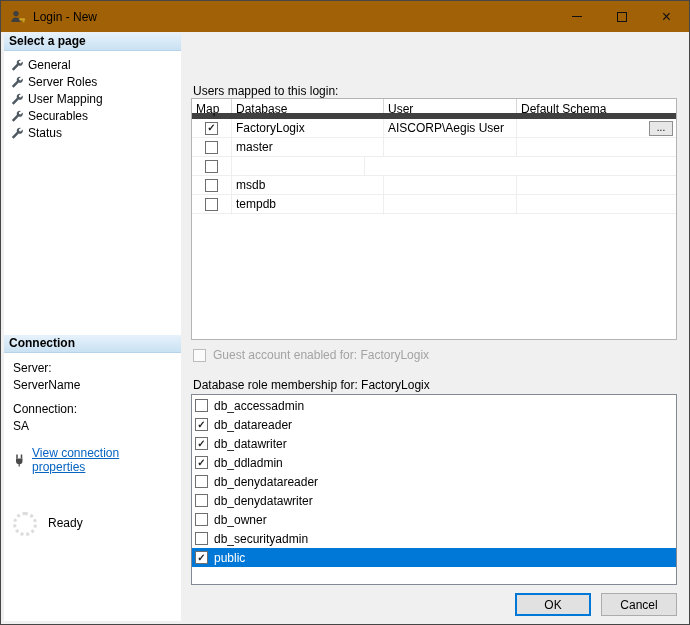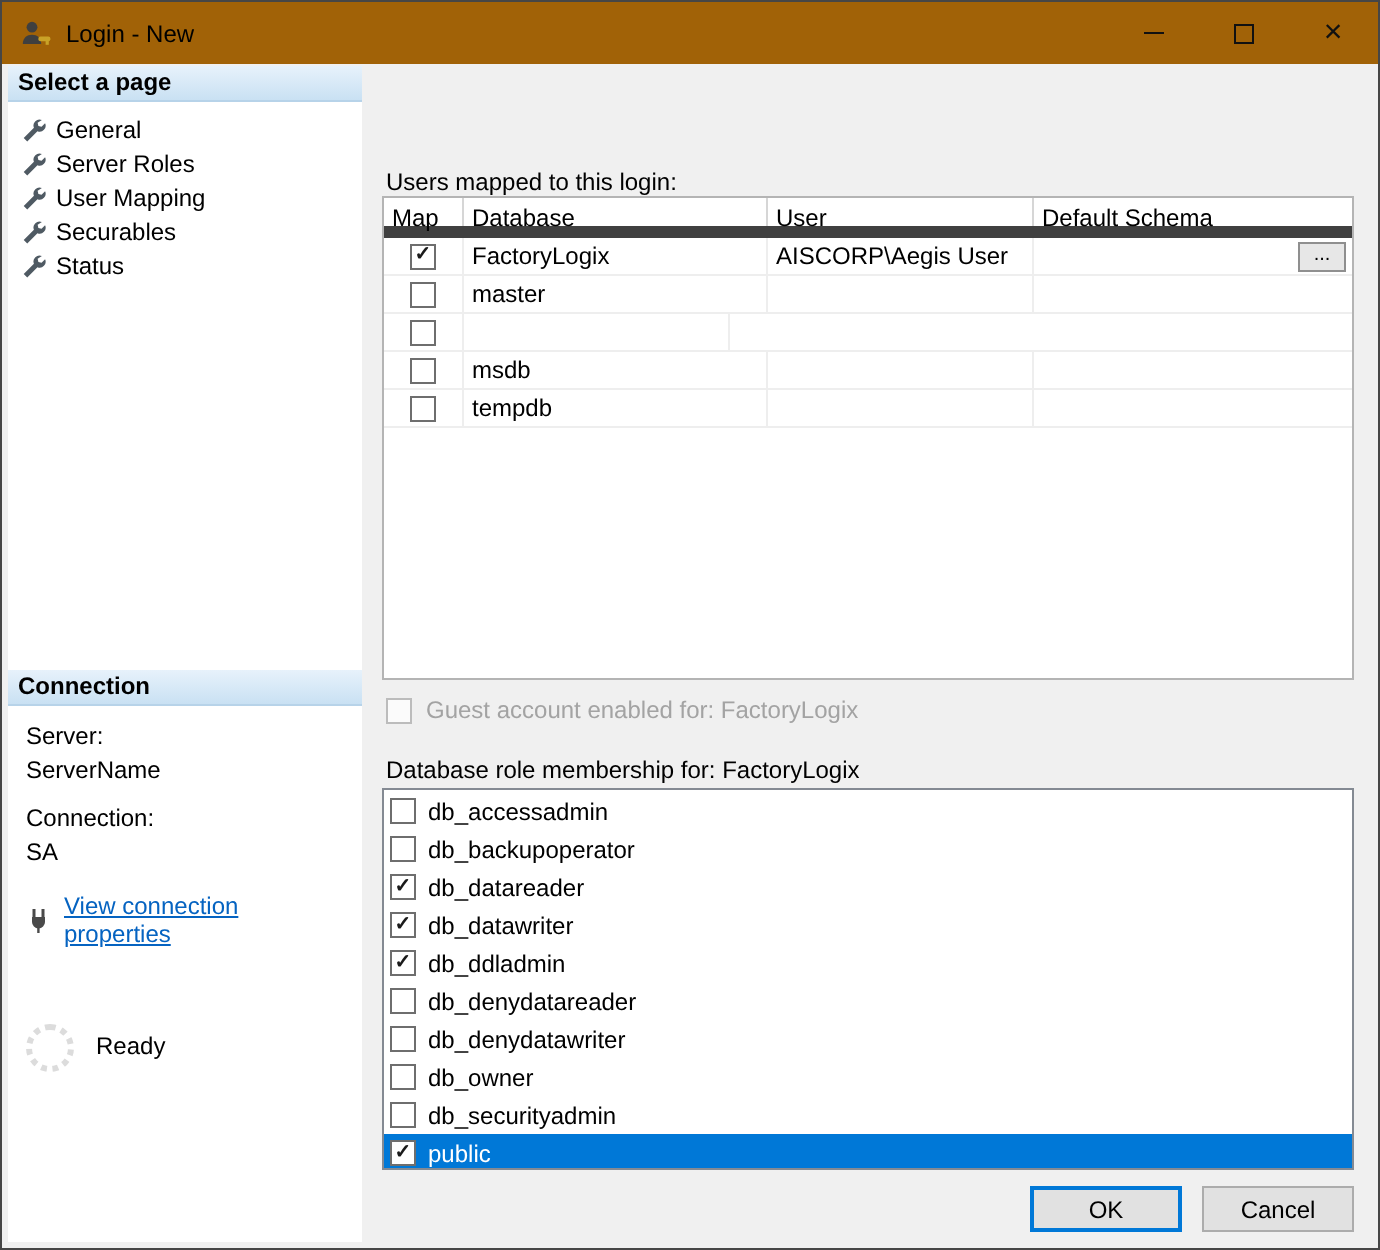--- a/index.html
+++ b/index.html
@@ -236,24 +236,20 @@
       </div>
 
       <div class="section-label lbl-roles">Database role membership for: FactoryLogix</div>
 
       <div class="roles-list">
           <div class="role">
             <span class="cb"></span>
             <span class="role-label">db_accessadmin</span>
           </div>
           <div class="role">
-            <span class="cb"></span>
-            <span class="role-label">db_backupoperator</span>
-          </div>
-          <div class="role">
             <span class="cb">✓</span>
             <span class="role-label">db_datareader</span>
           </div>
           <div class="role">
             <span class="cb">✓</span>
             <span class="role-label">db_datawriter</span>
           </div>
           <div class="role">
             <span class="cb">✓</span>
             <span class="role-label">db_ddladmin</span>

